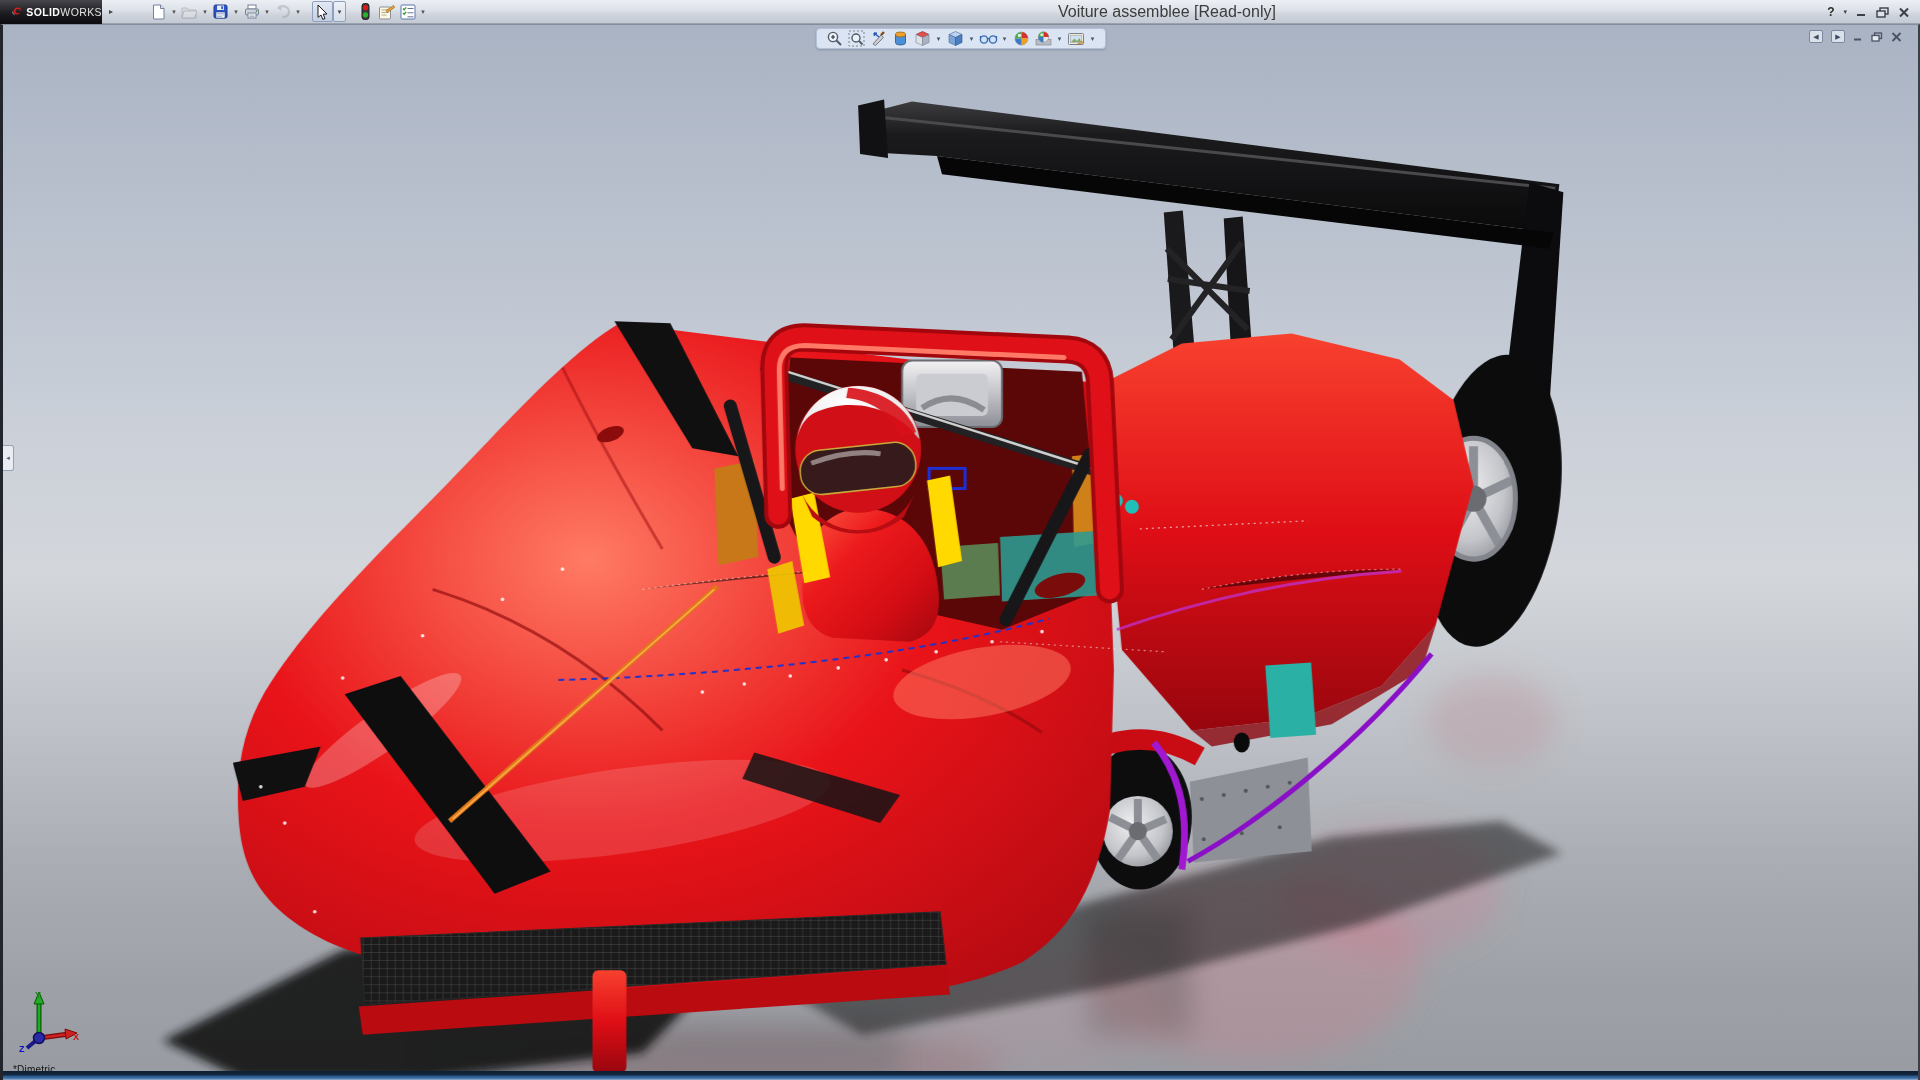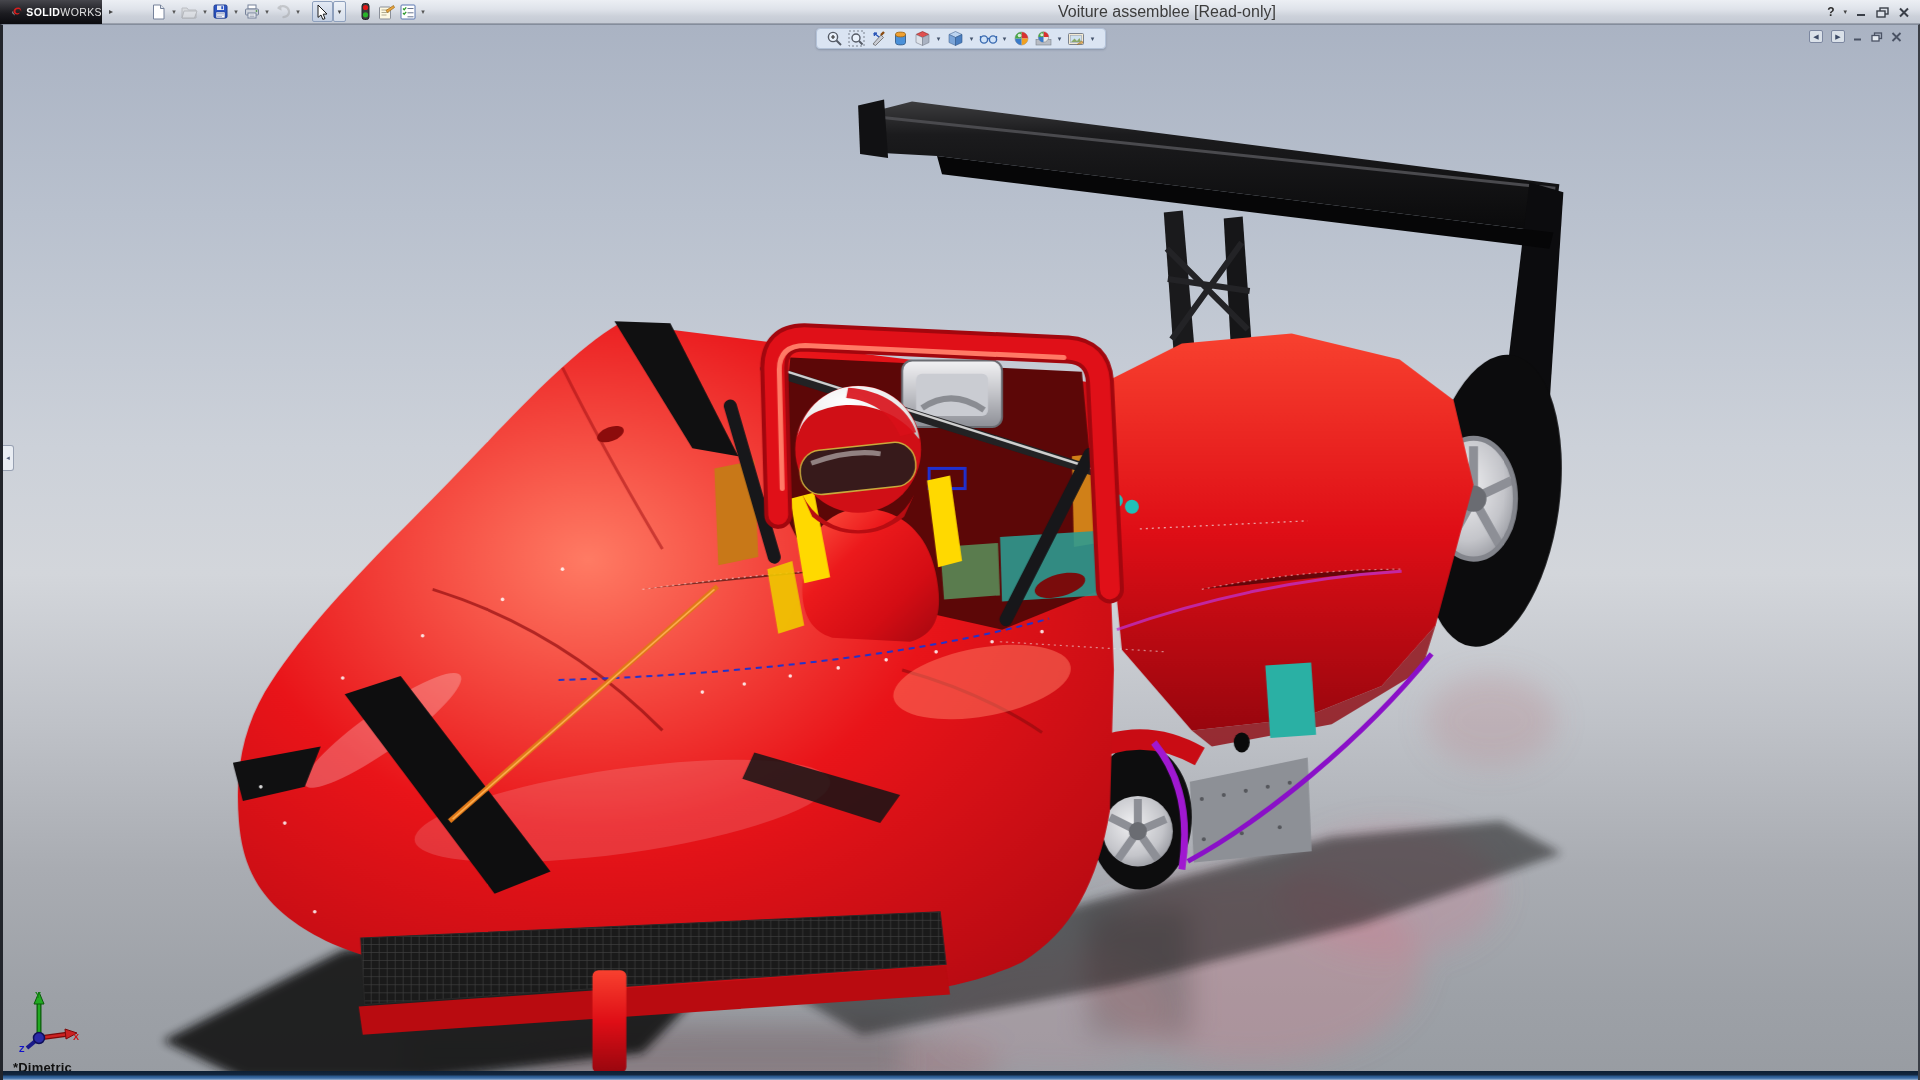--- a/index.html
+++ b/index.html
@@ -61,21 +61,21 @@
 
   
   .left-tab{
     position:absolute; left:0; top:420px; width:11px; height:26px;
     background:#e9edf3; border:1px solid #98a1b2; border-left:none; border-radius:0 3px 3px 0;
     display:flex; align-items:center; justify-content:center; font-size:7px; color:#55607a;
   }
 
   
   .triad{ position:absolute; left:14px; bottom:26px; }
-  .orientation-label{ position:absolute; left:10px; bottom:5px; font-size:13px; font-weight:700; color:#111; letter-spacing:.2px; }
+  .orientation-label{ position:absolute; left:10px; bottom:5px; font-size:10px; font-weight:400; color:#111; letter-spacing:.2px; }
 
   
   .bottom-band{
     position:absolute; left:0; right:0; bottom:0; height:9px;
     background:linear-gradient(180deg,#0d1f33 0%,#12263e 40%,#2c5c92 62%,#3e6ea6 80%,#9db8d6 100%);
   }
 </style>
 </head>
 <body>
 

